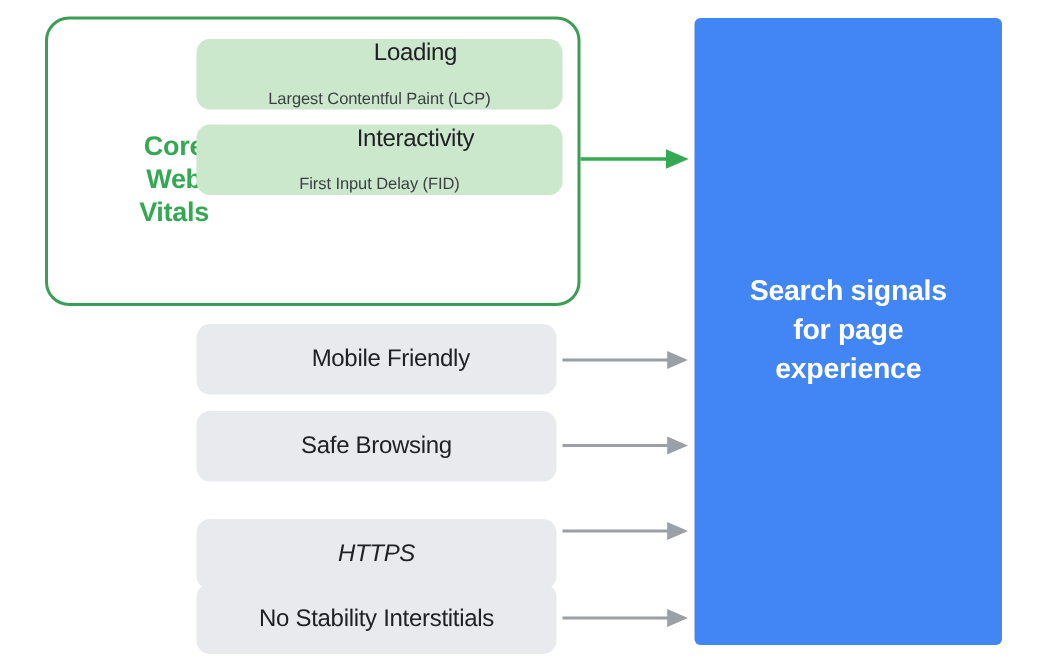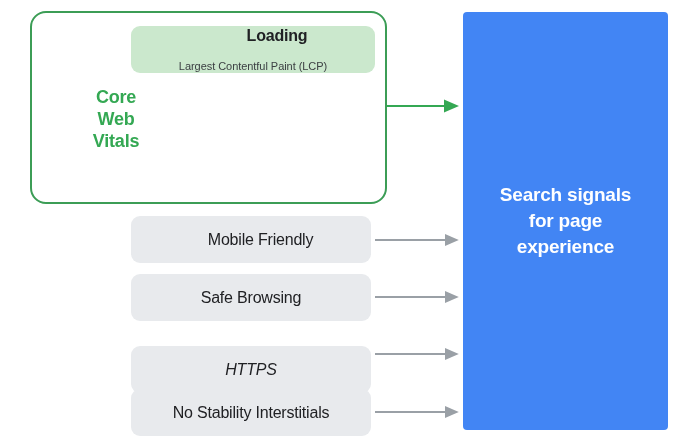--- a/index.html
+++ b/index.html
@@ -57,21 +57,21 @@
     display: flex;
     flex-direction: column;
     align-items: center;
     justify-content: center;
   }
   .vital-card.v0 { top: 26px; }
   .vital-card.v1 { top: 83px; }
   .vital-card.v2 { top: 140px; }
   .vital-title {
     font-size: 16px;
-    font-weight: bold;
+    font-weight: normal;
     color: #202124;
     letter-spacing: -0.2px;
     line-height: 19px;
     margin-left: 48px;
   }
   .vital-sub {
     font-size: 11px;
     color: #3c4043;
     line-height: 14px;
     margin-top: 14px;
@@ -146,20 +146,24 @@
       <span>Core</span>
       <span>Web</span>
       <span>Vitals</span>
     </div>
   </div>
 
   <div class="vital-card v0">
     <div class="vital-title">Loading</div>
     <div class="vital-sub">Largest Contentful Paint (LCP)</div>
   </div>
+  <div class="vital-card v1">
+    <div class="vital-title">Interactivity</div>
+    <div class="vital-sub">First Input Delay (FID)</div>
+  </div>
 
   <div class="signal-pill s0">
     <div class="signal-label">Mobile Friendly</div>
   </div>
   <div class="signal-pill s1">
     <div class="signal-label">Safe Browsing</div>
   </div>
   <div class="signal-pill s2">
     <div class="signal-label">HTTPS</div>
   </div>

